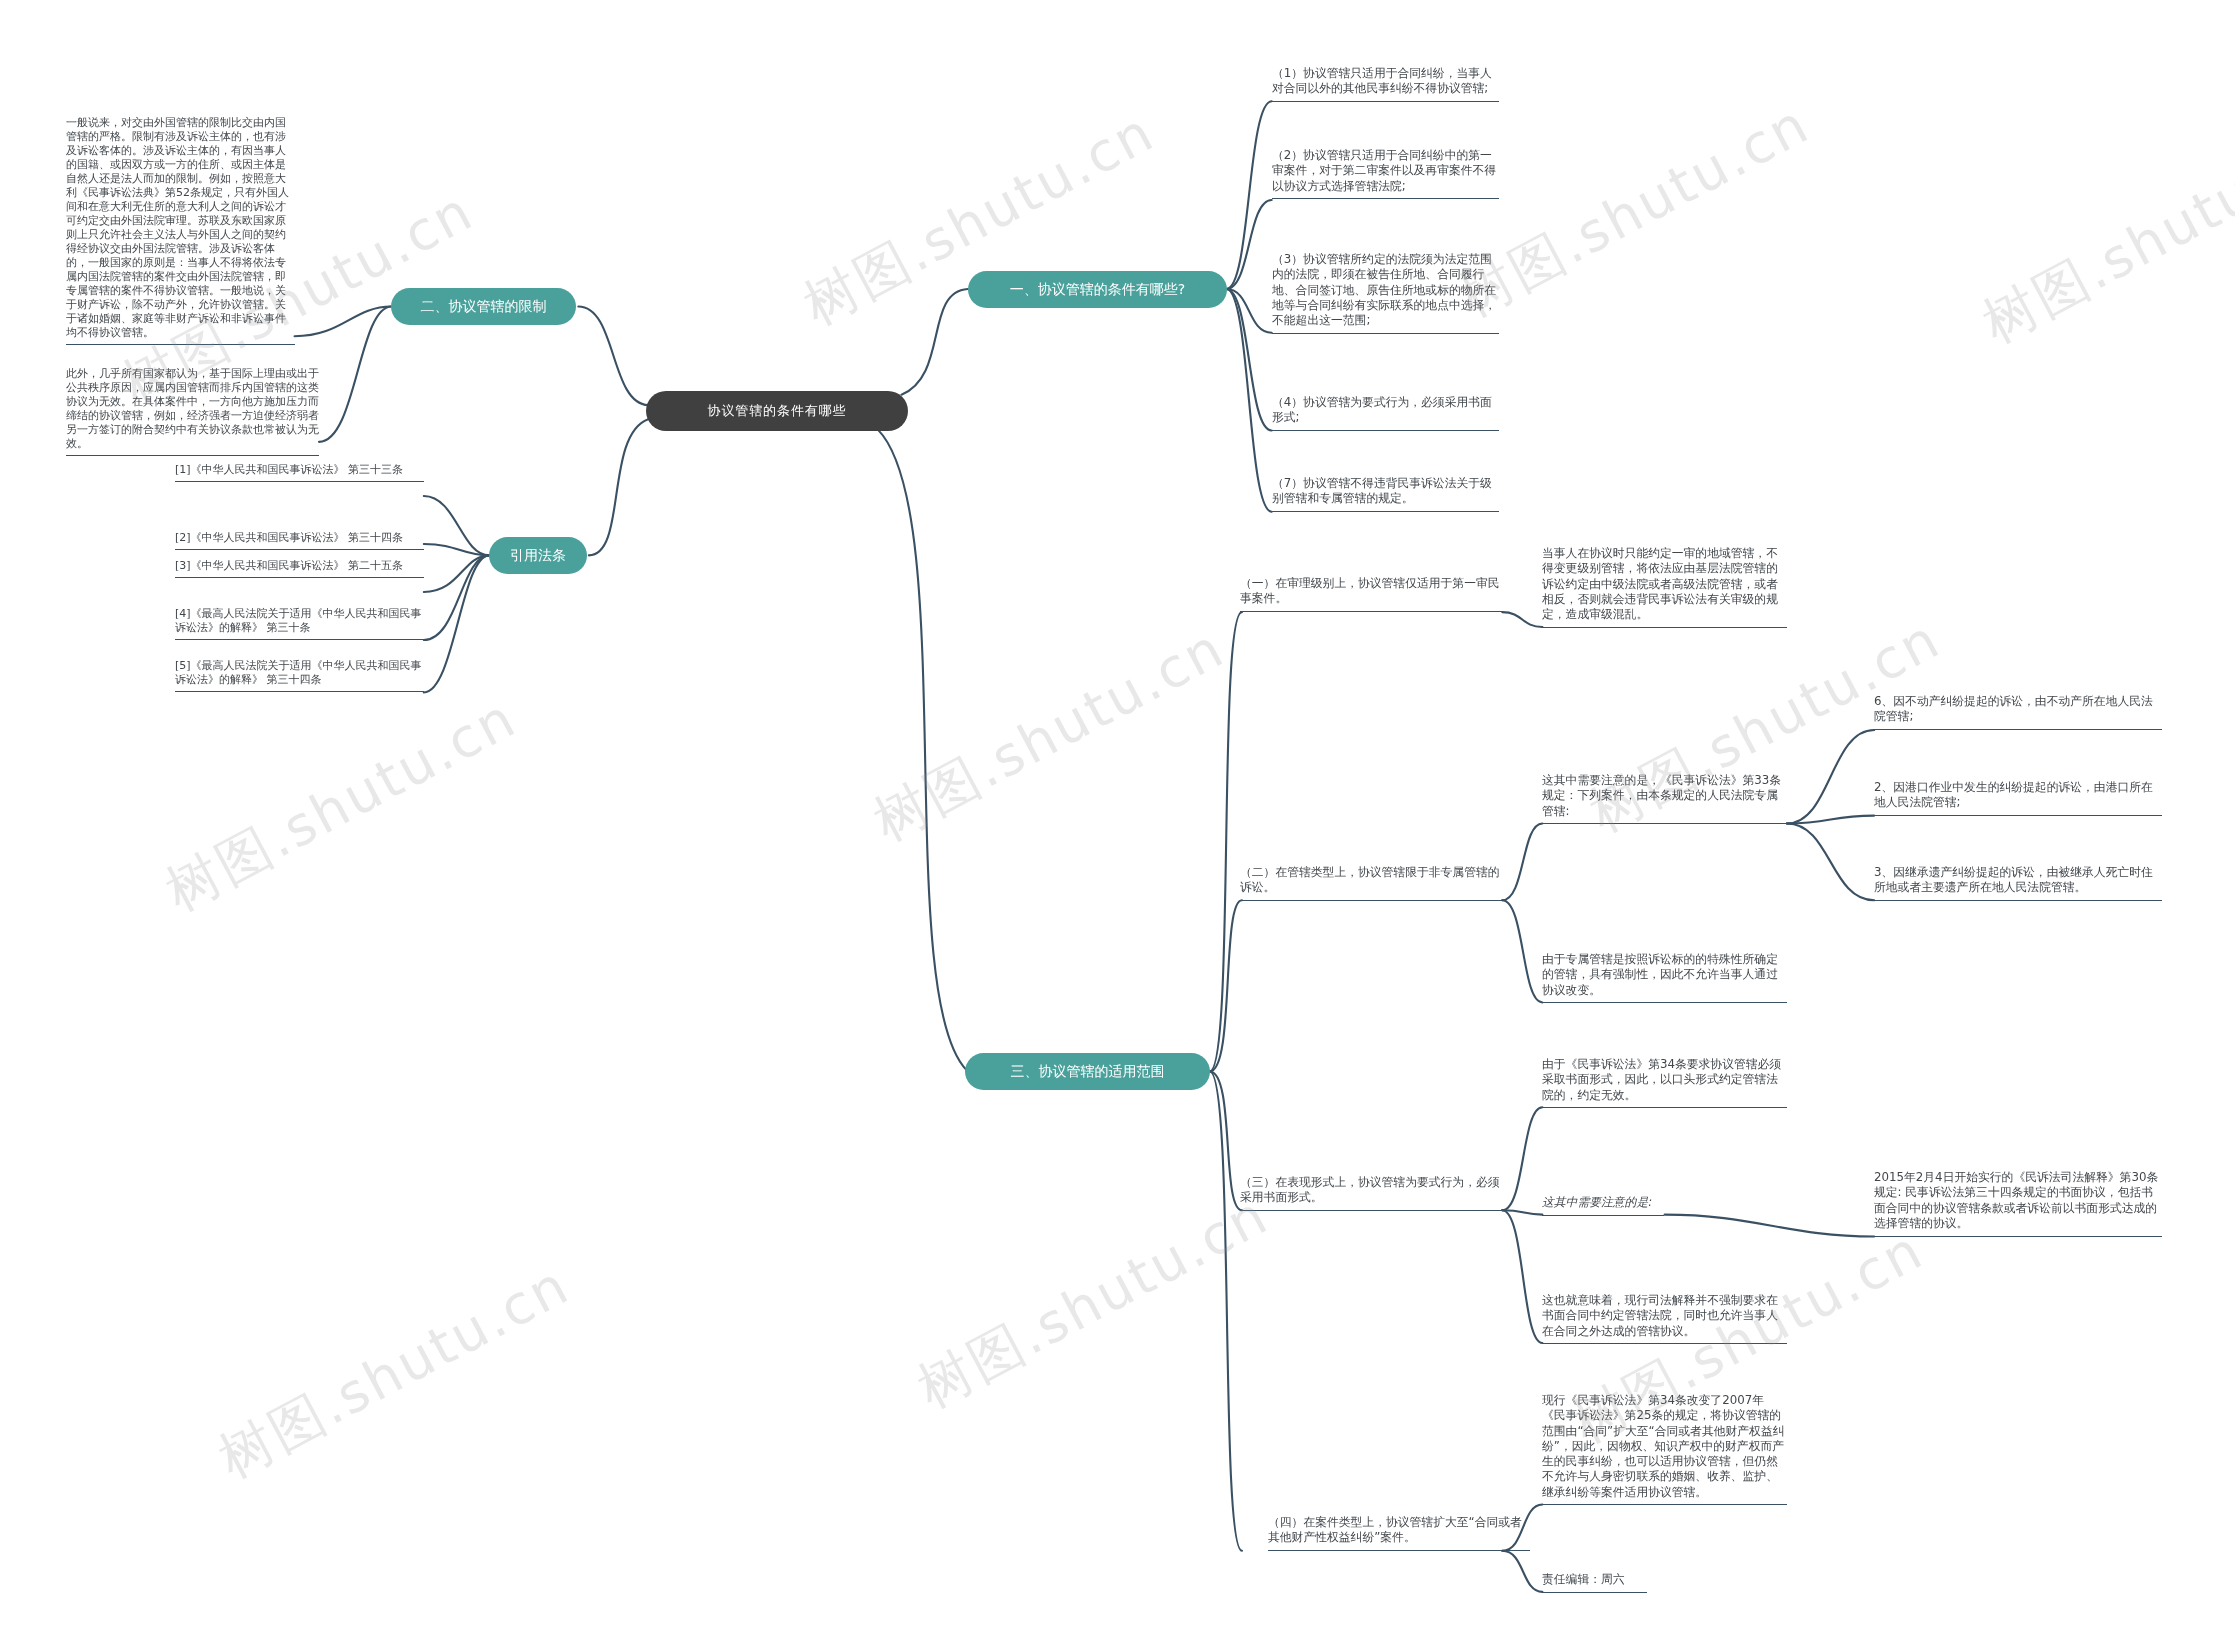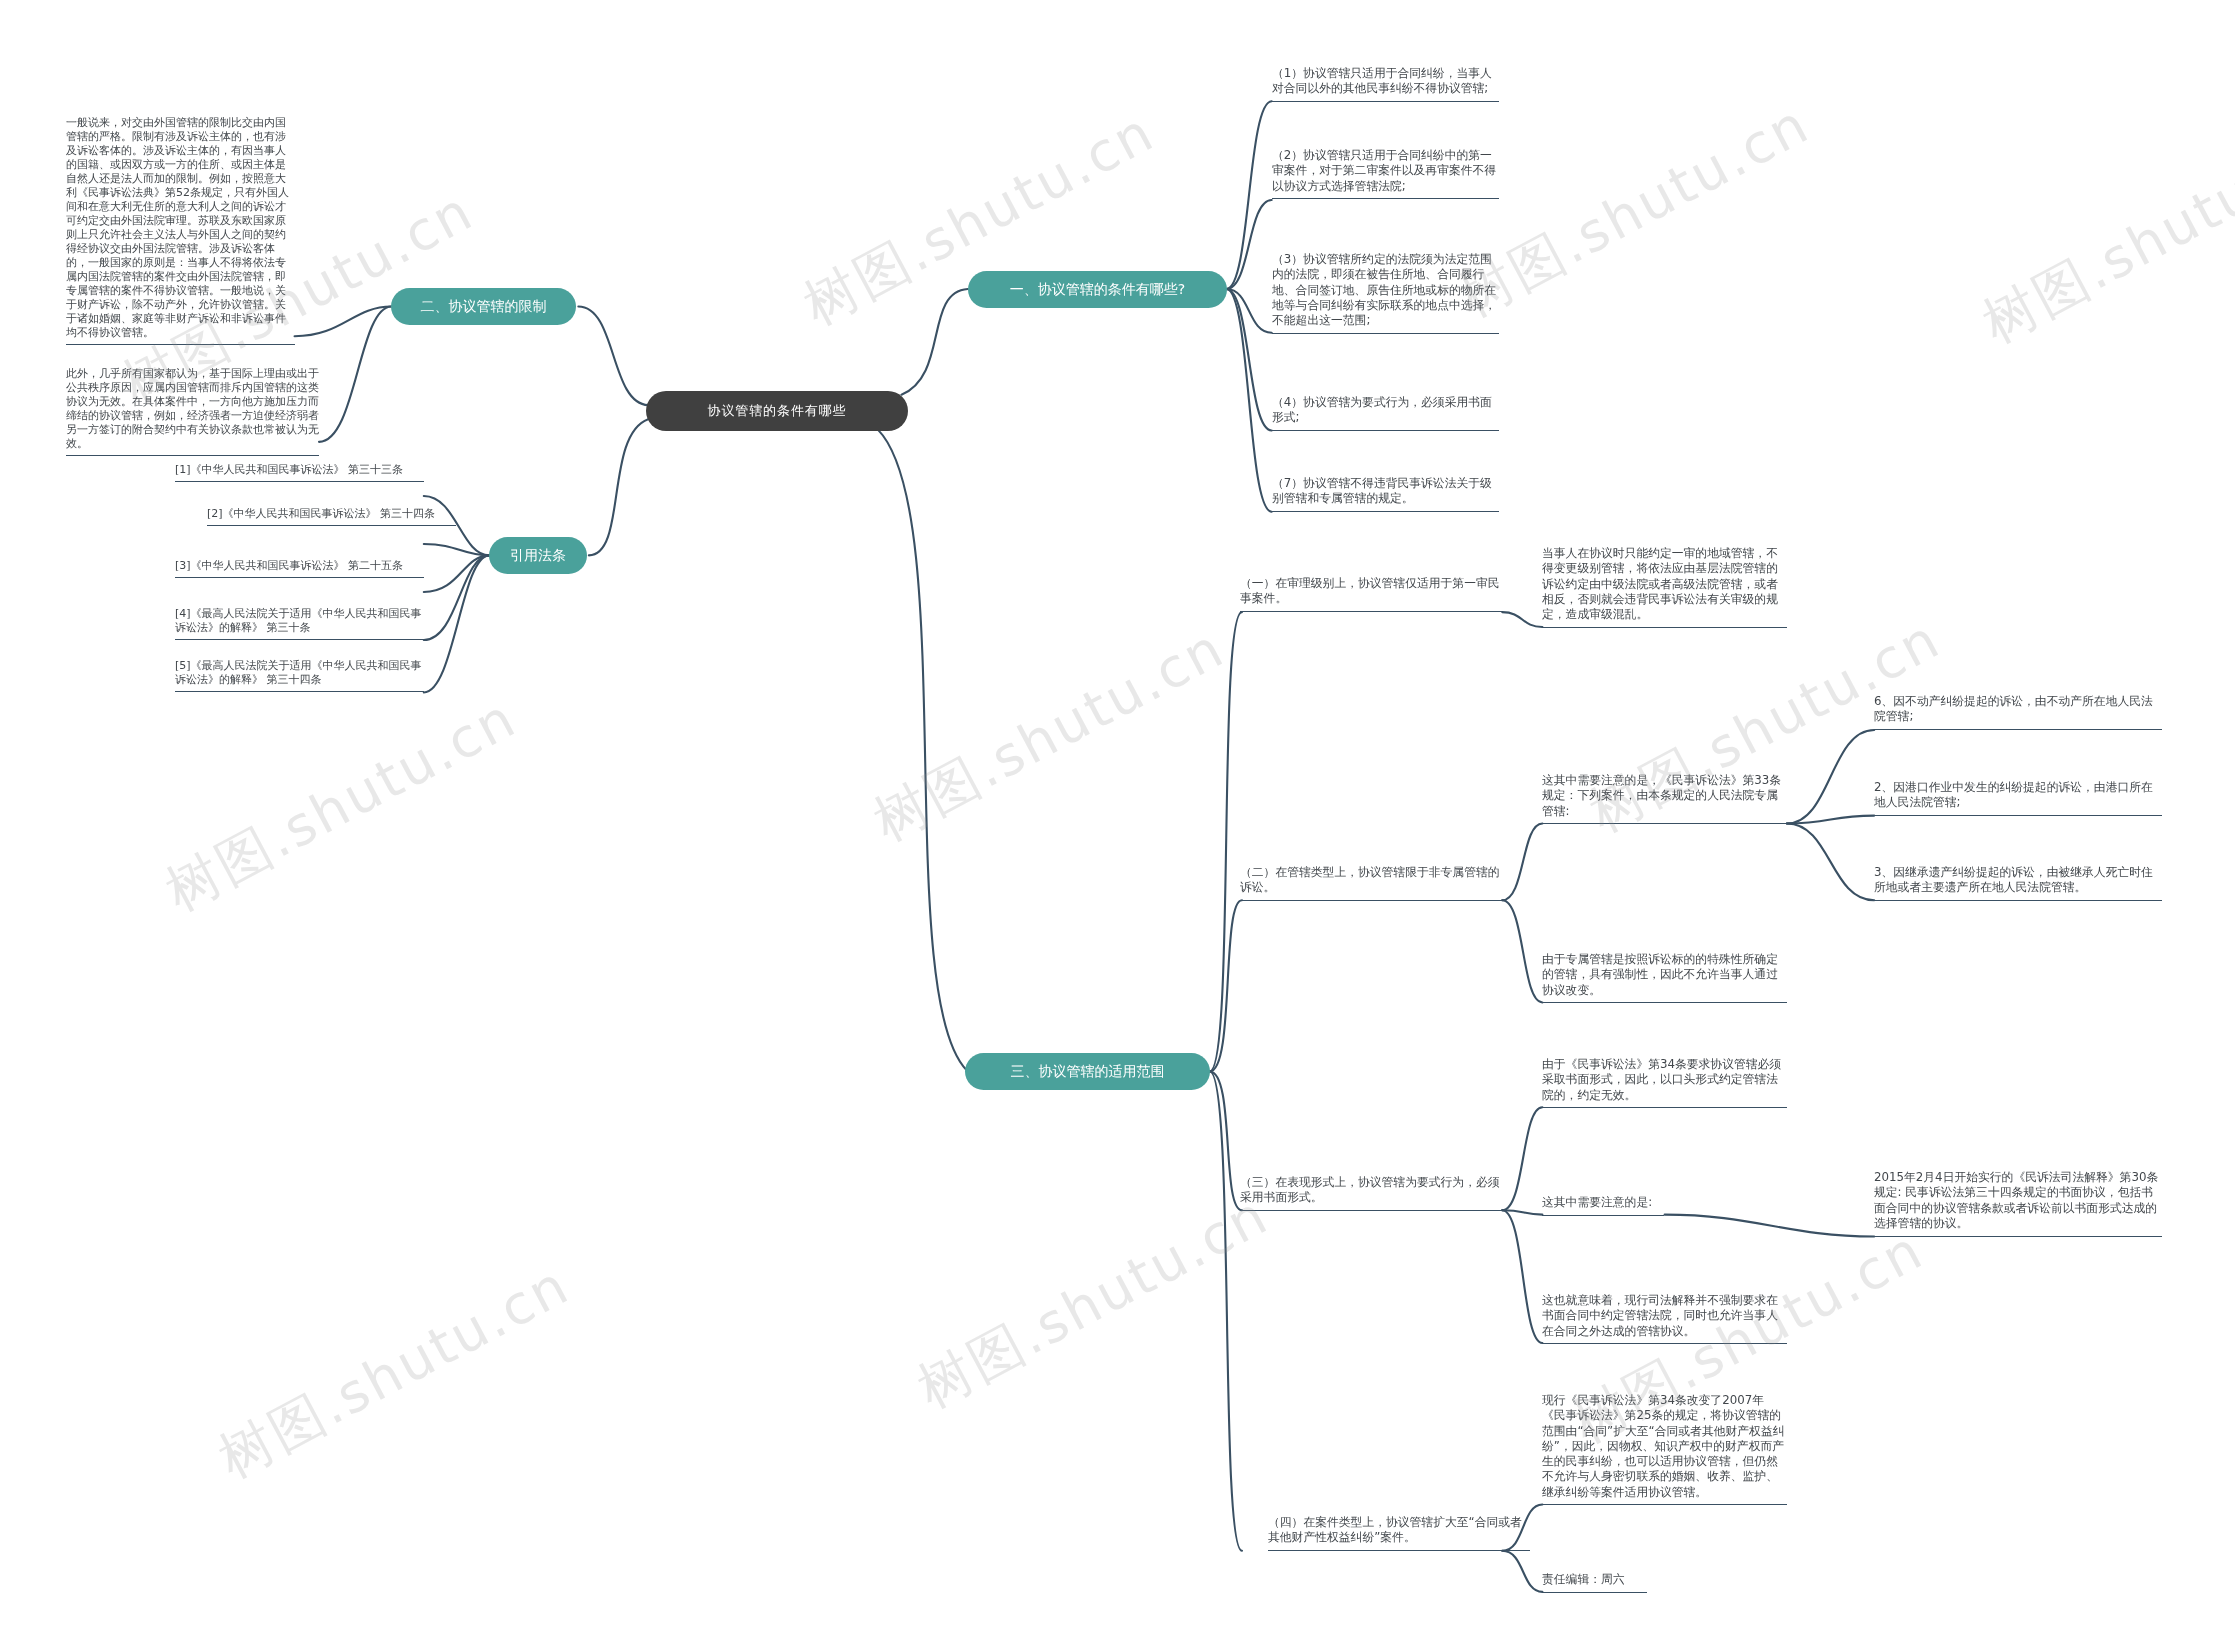--- a/index.html
+++ b/index.html
@@ -99,35 +99,35 @@
   <div class="leaf" style="left:1272px;top:66px;width:227px;">（1）协议管辖只适用于合同纠纷，当事人对合同以外的其他民事纠纷不得协议管辖;</div>
   <div class="leaf" style="left:1272px;top:148px;width:227px;">（2）协议管辖只适用于合同纠纷中的第一审案件，对于第二审案件以及再审案件不得以协议方式选择管辖法院;</div>
   <div class="leaf" style="left:1272px;top:252px;width:227px;">（3）协议管辖所约定的法院须为法定范围内的法院，即须在被告住所地、合同履行地、合同签订地、原告住所地或标的物所在地等与合同纠纷有实际联系的地点中选择，不能超出这一范围;</div>
   <div class="leaf" style="left:1272px;top:395px;width:227px;">（4）协议管辖为要式行为，必须采用书面形式;</div>
   <div class="leaf" style="left:1272px;top:476px;width:227px;">（7）协议管辖不得违背民事诉讼法关于级别管辖和专属管辖的规定。</div>
 
   <div class="leaf xs" style="left:66px;top:116px;width:229px;">一般说来，对交由外国管辖的限制比交由内国管辖的严格。限制有涉及诉讼主体的，也有涉及诉讼客体的。涉及诉讼主体的，有因当事人的国籍、或因双方或一方的住所、或因主体是自然人还是法人而加的限制。例如，按照意大利《民事诉讼法典》第52条规定，只有外国人间和在意大利无住所的意大利人之间的诉讼才可约定交由外国法院审理。苏联及东欧国家原则上只允许社会主义法人与外国人之间的契约得经协议交由外国法院管辖。涉及诉讼客体的，一般国家的原则是：当事人不得将依法专属内国法院管辖的案件交由外国法院管辖，即专属管辖的案件不得协议管辖。一般地说，关于财产诉讼，除不动产外，允许协议管辖。关于诸如婚姻、家庭等非财产诉讼和非诉讼事件均不得协议管辖。</div>
   <div class="leaf xs" style="left:66px;top:367px;width:253px;">此外，几乎所有国家都认为，基于国际上理由或出于公共秩序原因，应属内国管辖而排斥内国管辖的这类协议为无效。在具体案件中，一方向他方施加压力而缔结的协议管辖，例如，经济强者一方迫使经济弱者另一方签订的附合契约中有关协议条款也常被认为无效。</div>
 
   <div class="leaf xs" style="left:175px;top:463px;width:249px;">[1]《中华人民共和国民事诉讼法》 第三十三条</div>
-  <div class="leaf xs" style="left:175px;top:507px;width:249px;margin-left:32px;">[2]《中华人民共和国民事诉讼法》 第三十四条</div>
+  <div class="leaf xs" style="left:175px;top:531px;width:249px;">[2]《中华人民共和国民事诉讼法》 第三十四条</div>
   <div class="leaf xs" style="left:175px;top:559px;width:249px;">[3]《中华人民共和国民事诉讼法》 第二十五条</div>
   <div class="leaf xs" style="left:175px;top:607px;width:249px;">[4]《最高人民法院关于适用《中华人民共和国民事诉讼法》的解释》 第三十条</div>
   <div class="leaf xs" style="left:175px;top:659px;width:249px;">[5]《最高人民法院关于适用《中华人民共和国民事诉讼法》的解释》 第三十四条</div>
 
   <div class="leaf" style="left:1240px;top:576px;width:262px;">（一）在审理级别上，协议管辖仅适用于第一审民事案件。</div>
   <div class="leaf" style="left:1240px;top:865px;width:262px;">（二）在管辖类型上，协议管辖限于非专属管辖的诉讼。</div>
   <div class="leaf" style="left:1240px;top:1175px;width:262px;">（三）在表现形式上，协议管辖为要式行为，必须采用书面形式。</div>
   <div class="leaf" style="left:1240px;top:1515px;width:262px;margin-left:28px;">（四）在案件类型上，协议管辖扩大至“合同或者其他财产性权益纠纷”案件。</div>
 
   <div class="leaf" style="left:1542px;top:546px;width:245px;">当事人在协议时只能约定一审的地域管辖，不得变更级别管辖，将依法应由基层法院管辖的诉讼约定由中级法院或者高级法院管辖，或者相反，否则就会违背民事诉讼法有关审级的规定，造成审级混乱。</div>
   <div class="leaf" style="left:1542px;top:773px;width:245px;">这其中需要注意的是，《民事诉讼法》第33条规定：下列案件，由本条规定的人民法院专属管辖:</div>
   <div class="leaf" style="left:1542px;top:952px;width:245px;">由于专属管辖是按照诉讼标的的特殊性所确定的管辖，具有强制性，因此不允许当事人通过协议改变。</div>
   <div class="leaf" style="left:1542px;top:1057px;width:245px;">由于《民事诉讼法》第34条要求协议管辖必须采取书面形式，因此，以口头形式约定管辖法院的，约定无效。</div>
-  <div class="leaf" style="left:1542px;top:1195px;width:122px;">这其中需要注意的是:</div>
+  <div class="leaf" style="left:1542px;top:1195px;width:122px;font-style:italic;">这其中需要注意的是:</div>
   <div class="leaf" style="left:1542px;top:1293px;width:245px;">这也就意味着，现行司法解释并不强制要求在书面合同中约定管辖法院，同时也允许当事人在合同之外达成的管辖协议。</div>
   <div class="leaf" style="left:1542px;top:1393px;width:245px;">现行《民事诉讼法》第34条改变了2007年《民事诉讼法》第25条的规定，将协议管辖的范围由“合同”扩大至“合同或者其他财产权益纠纷”，因此，因物权、知识产权中的财产权而产生的民事纠纷，也可以适用协议管辖，但仍然不允许与人身密切联系的婚姻、收养、监护、继承纠纷等案件适用协议管辖。</div>
   <div class="leaf" style="left:1542px;top:1572px;width:105px;">责任编辑：周六</div>
 
   <div class="leaf" style="left:1874px;top:694px;width:288px;">6、因不动产纠纷提起的诉讼，由不动产所在地人民法院管辖;</div>
   <div class="leaf" style="left:1874px;top:780px;width:288px;">2、因港口作业中发生的纠纷提起的诉讼，由港口所在地人民法院管辖;</div>
   <div class="leaf" style="left:1874px;top:865px;width:288px;">3、因继承遗产纠纷提起的诉讼，由被继承人死亡时住所地或者主要遗产所在地人民法院管辖。</div>
   <div class="leaf" style="left:1874px;top:1170px;width:288px;">2015年2月4日开始实行的《民诉法司法解释》第30条规定: 民事诉讼法第三十四条规定的书面协议，包括书面合同中的协议管辖条款或者诉讼前以书面形式达成的选择管辖的协议。</div>
 
 </div>

